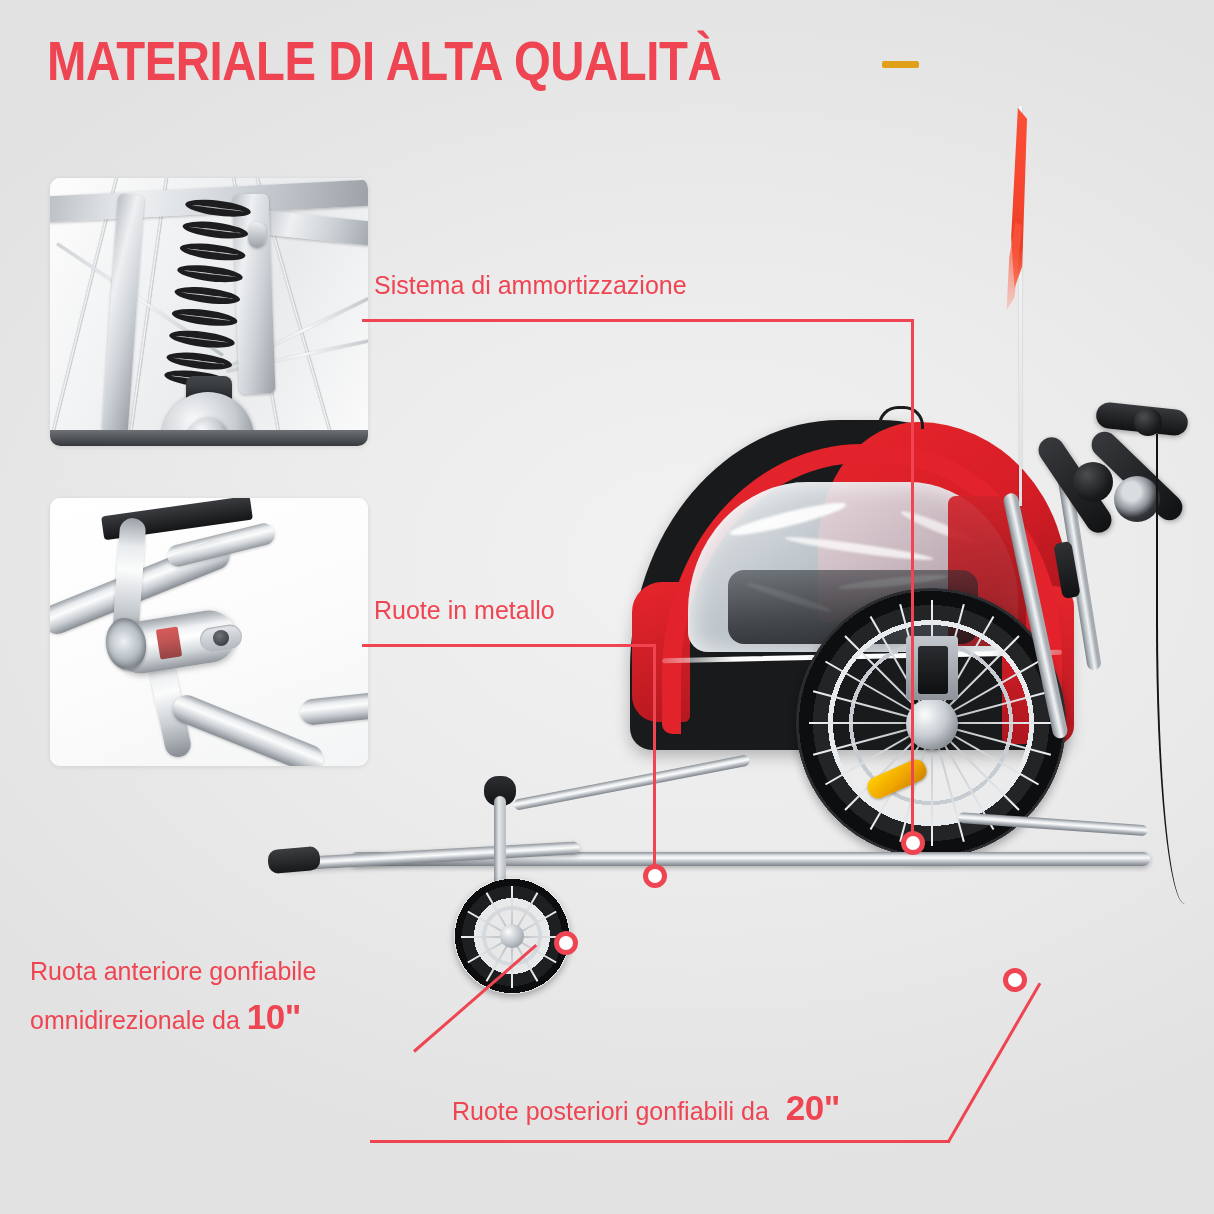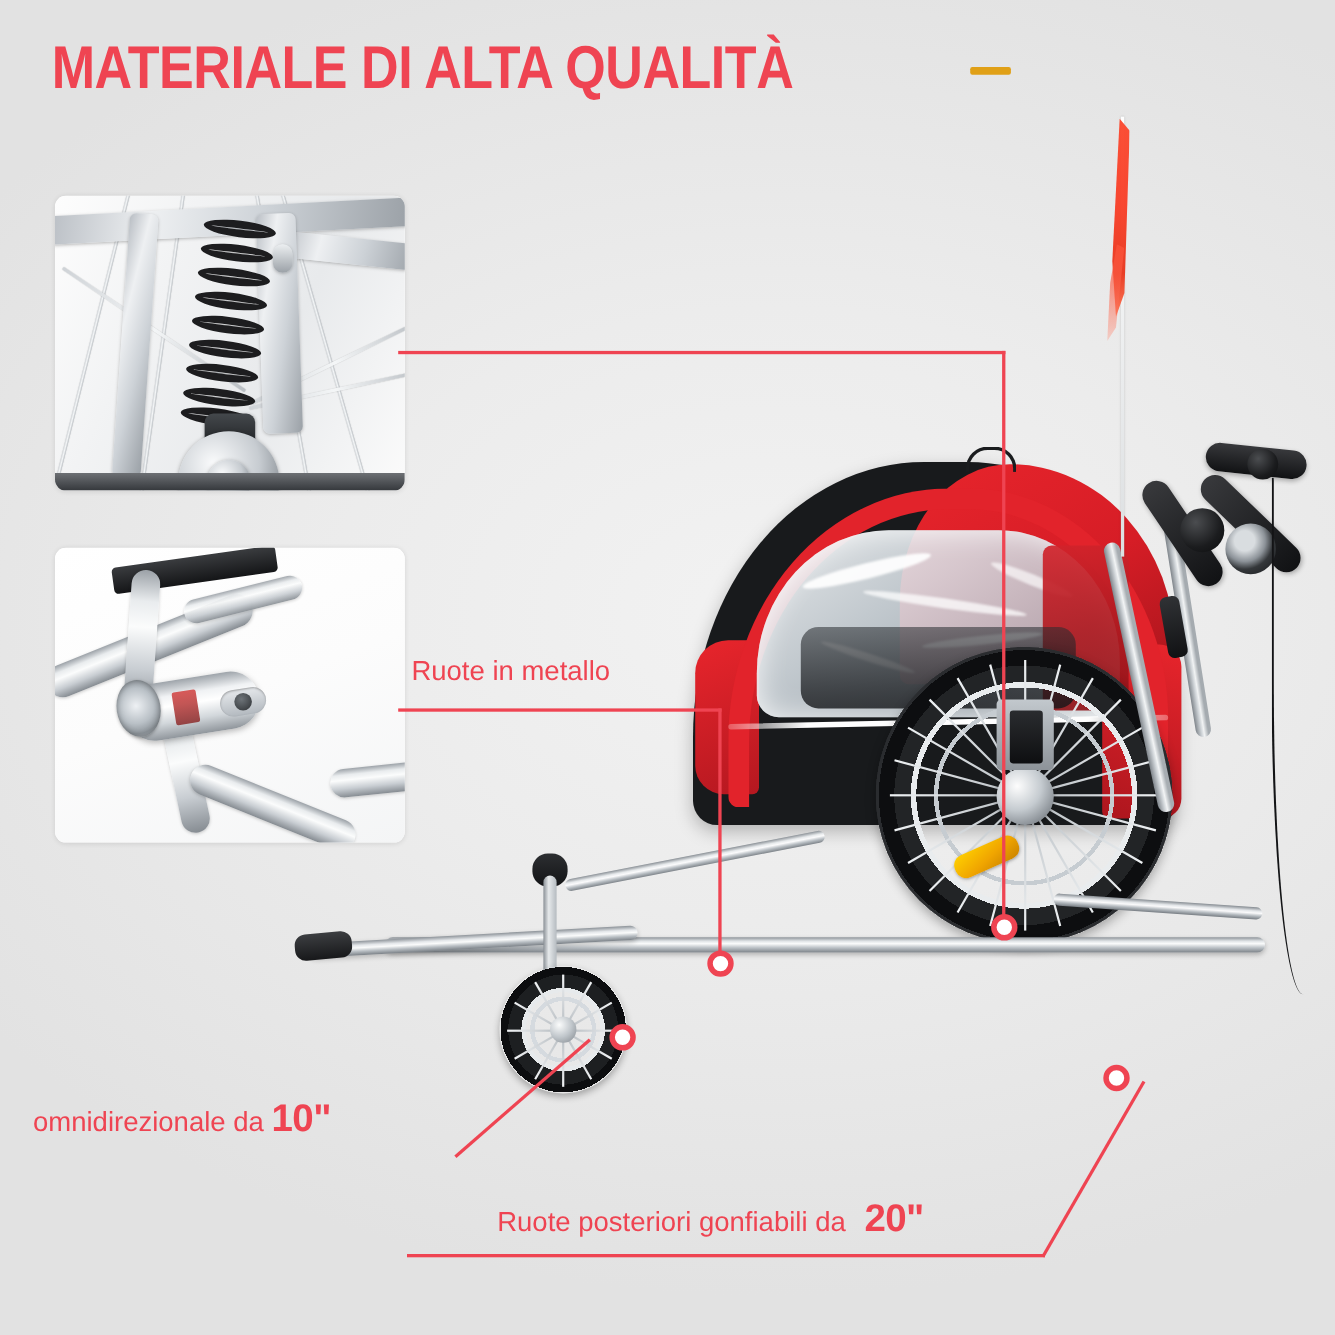--- a/index.html
+++ b/index.html
@@ -430,31 +430,32 @@
     <div class="pc pivot" style="left:876px;top:8px;width:28px;height:28px;"></div>
     <div class="pc" style="left:800px;top:142px;width:18px;height:56px;background:linear-gradient(180deg,#303235,#111214);border-radius:6px;transform:rotate(-10deg);"></div>
     <div class="pc cable" style="left:898px;top:34px;width:46px;height:470px;"></div>
 
   </div>
 
   <div class="flag-pole"></div>
   <div class="flag-cloth"></div>
   <div class="flag-cloth2"></div>
 
+  <div class="callout" style="left:374px;top:270px;">Sistema di ammortizzazione</div>
   <div class="cline" style="left:362px;top:319px;width:552px;height:3px;"></div>
   <div class="cline" style="left:911px;top:319px;width:3px;height:520px;"></div>
   <div class="dot" style="left:901px;top:831px;"></div>
 
   <div class="callout" style="left:374px;top:595px;">Ruote in metallo</div>
   <div class="cline" style="left:362px;top:644px;width:294px;height:3px;"></div>
   <div class="cline" style="left:653px;top:644px;width:3px;height:228px;"></div>
   <div class="dot" style="left:643px;top:864px;"></div>
 
   <div class="callout wrap" style="left:30px;top:948px;width:380px;line-height:46px;">
-    <br>
+    <span>Ruota anteriore gonfiabile</span><br>
     <span>omnidirezionale da</span>
     <span class="big">10"</span>
   </div>
   <div class="diag" style="left:414px;top:1050px;width:162px;transform:rotate(-41deg);"></div>
   <div class="dot" style="left:554px;top:931px;"></div>
 
   <div class="callout" style="left:452px;top:1092px;">
     <span>Ruote posteriori gonfiabili da</span>
     <span class="big" style="margin-left:10px;">20"</span>
   </div>

